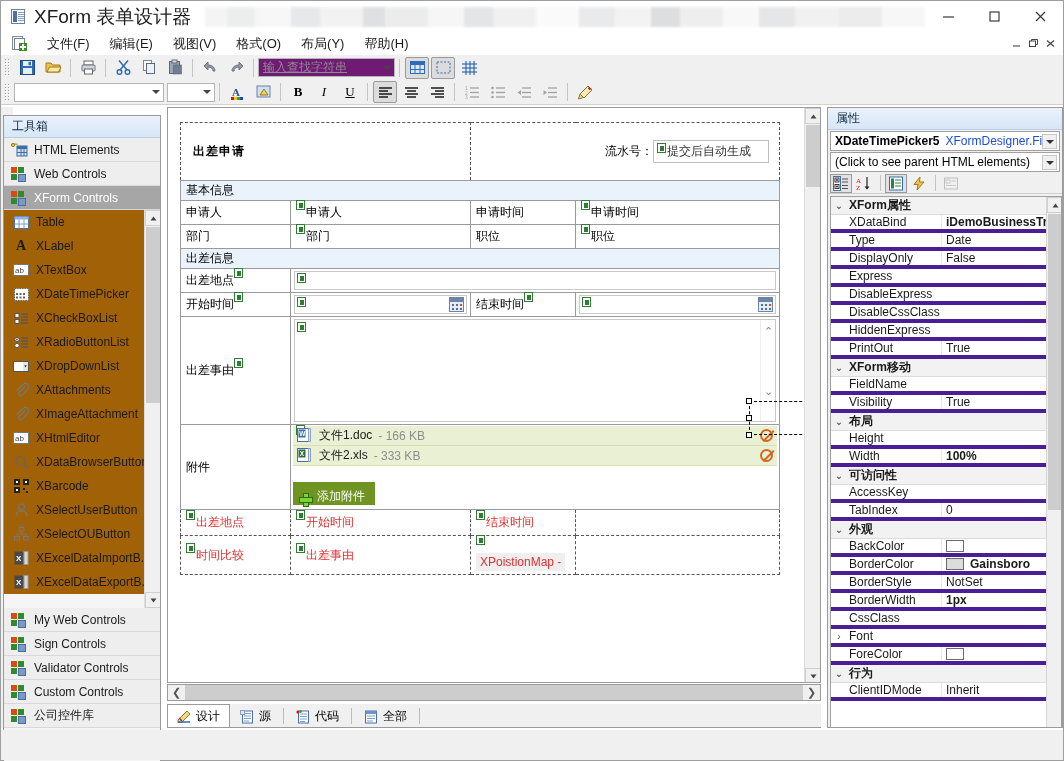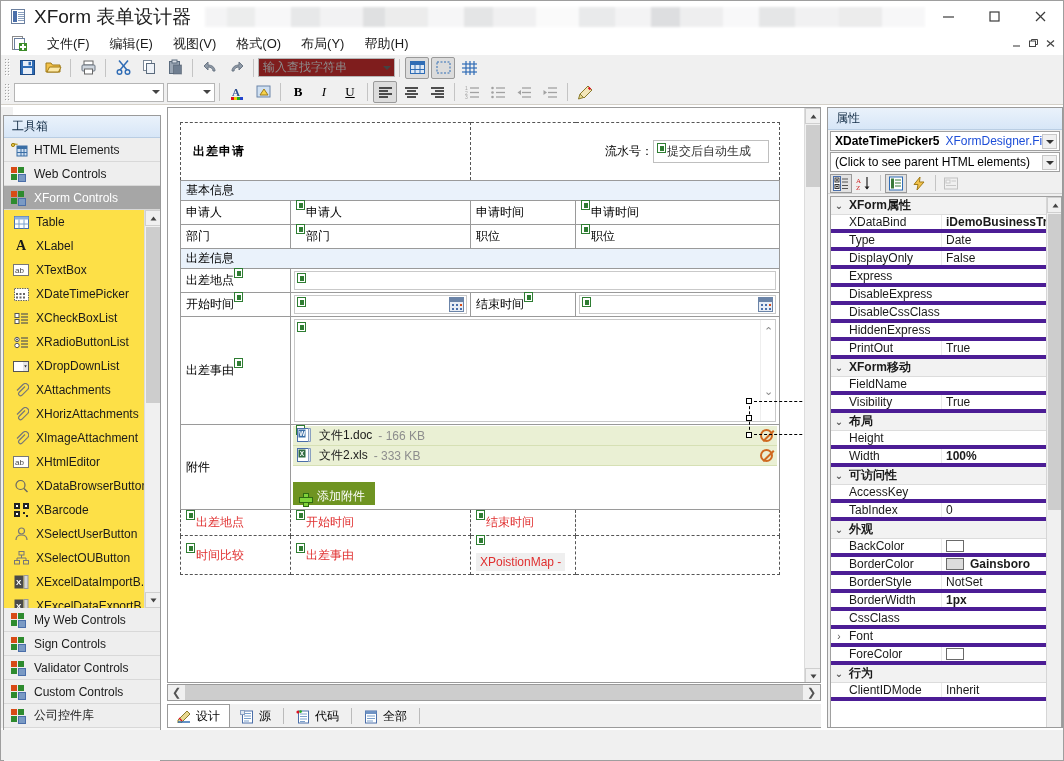--- a/index.html
+++ b/index.html
@@ -87,23 +87,24 @@
   #toolbar2 { top:79px; border-bottom:1px solid #d4d0c8; }
   .grip { width:7px; height:19px; margin:0 3px 0 3px; flex:0 0 auto;
     background-image: radial-gradient(#ffffff 40%, transparent 41%), radial-gradient(#a0a0a0 40%, transparent 41%);
     background-size: 3px 3px, 3px 3px;
     background-position: 1px 1px, 0 0;
   }
   .tbtn { width:24px; height:22px; margin:0 1px; display:flex; align-items:center; justify-content:center; flex:0 0 auto; border:1px solid transparent; border-radius:2px;}
   .tbtn.active { border-color:#9a9a9a; background:#dcdcdc; }
   .tsep { width:1px; height:18px; background:#c4c4c4; margin:0 4px; flex:0 0 auto;}
   .find-box {
-    width:137px; height:19px; background:#7f1d1d; border:1px solid #b5b5b5;
+    width:137px; height:19px; background:#701a75; border:1px solid #b5b5b5;
     display:flex; align-items:center; font-size:12px; color:#8d8d8d; padding-left:4px; flex:0 0 auto;
     position:relative;
+    text-decoration:underline;
   }
   .find-box .caret { position:absolute; right:3px; width:0;height:0;border-left:4px solid transparent;border-right:4px solid transparent;border-top:4px solid #444; }
   .combo {
     height:19px; background:#fff; border:1px solid #b5b5b5;
     display:flex; align-items:center; font-size:12px; color:#000; padding-left:4px; flex:0 0 auto;
     position:relative;
   }
   .combo .caret { position:absolute; right:3px; width:0;height:0;border-left:4px solid transparent;border-right:4px solid transparent;border-top:4px solid #444; }
 
   
@@ -118,21 +119,21 @@
     border-bottom:1px solid #b9cde3; display:flex; align-items:center;
     padding-left:8px; font-size:12px; color:#102a43;
   }
   .tbx-group {
     height:24px; display:flex; align-items:center; padding-left:6px;
     background:#eeeeee; border-bottom:1px solid #d8d8d8; font-size:12px; color:#1a1a1a;
   }
   .tbx-group.selected { background:#a6a6a6; color:#ffffff; }
   .tbx-item {
     height:24px; display:flex; align-items:center; padding-left:8px;
-    background:#fde047; font-size:12px; color:#1a1a1a;
+    background:#a16207; font-size:12px; color:#1a1a1a;
   }
   .tbx-ico { width:18px; height:16px; margin-right:6px; flex:0 0 auto; display:flex; align-items:center; justify-content:center; }
   #tbx-list { position:relative; height:398px; overflow:hidden; }
   #tbx-scroll {
     position:absolute; right:0; top:0; width:16px; height:398px; background:#f0f0f0;
     border-left:1px solid #dcdcdc;
   }
   .sb-arrow { width:16px; height:16px; background:#f0f0f0; display:flex; align-items:center; justify-content:center; border:1px solid #cfcfcf;}
   #tbx-thumb { position:absolute; left:1px; top:17px; width:14px; height:176px; background:#cdcdcd; }
   #tbx-track-bottom { position:absolute; left:1px; top:193px; width:14px; height:188px; background:#f0f0f0; }
@@ -686,28 +687,20 @@
           </span>
         <span>XDropDownList</span>
       </div>
       <div class="tbx-item">
         <span class="tbx-ico">
             <svg width="15" height="14" viewBox="0 0 15 14">
               <path d="M11 3.5L5 9.5a2 2 0 0 0 2.8 2.8l6-6a3.4 3.4 0 0 0-4.8-4.8L3 7.5" fill="none" stroke="#777" stroke-width="1.2"></path>
             </svg>
           </span>
         <span>XAttachments</span>
-      </div>
-      <div class="tbx-item">
-        <span class="tbx-ico">
-            <svg width="15" height="14" viewBox="0 0 15 14">
-              <path d="M11 3.5L5 9.5a2 2 0 0 0 2.8 2.8l6-6a3.4 3.4 0 0 0-4.8-4.8L3 7.5" fill="none" stroke="#777" stroke-width="1.2"></path>
-            </svg>
-          </span>
-        <span>XHorizAttachments</span>
       </div>
       <div class="tbx-item">
         <span class="tbx-ico">
             <svg width="15" height="14" viewBox="0 0 15 14">
               <path d="M11 3.5L5 9.5a2 2 0 0 0 2.8 2.8l6-6a3.4 3.4 0 0 0-4.8-4.8L3 7.5" fill="none" stroke="#777" stroke-width="1.2"></path>
             </svg>
           </span>
         <span>XImageAttachment</span>
       </div>
       <div class="tbx-item">

